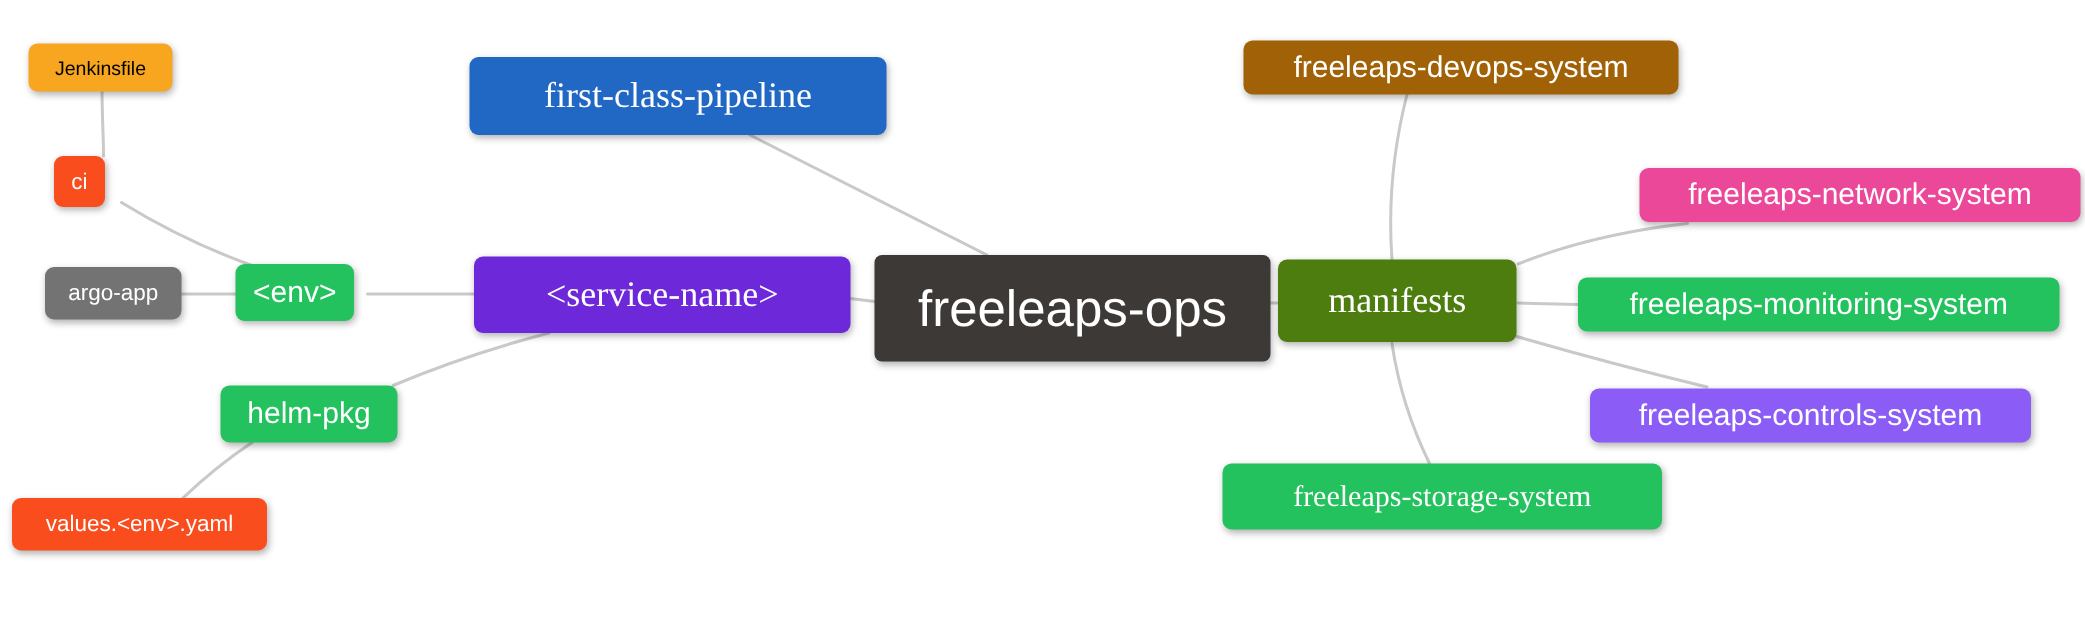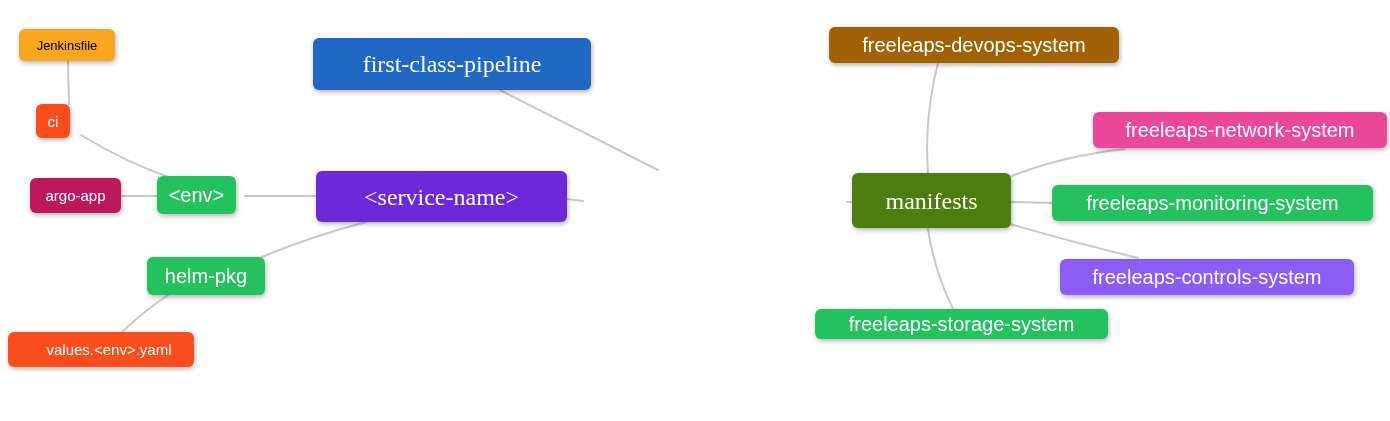--- a/index.html
+++ b/index.html
@@ -48,38 +48,39 @@
     <path d="M 1012 176 Q 1062 156 1125 149" stroke="#c9c9c9"></path>
     <path d="M 1012 202 L 1052 203" stroke="#c9c9c9"></path>
     <path d="M 1010 224 Q 1072 242 1138 258" stroke="#c9c9c9"></path>
     <path d="M 928 229 Q 934 270 953 309" stroke="#c9c9c9"></path>
   </svg>
 
   <div class="node lvl4" style="left: 19px; top: 29px; width: 96px; height: 32px; background-color: rgb(248, 165, 31); color: #000000;">Jenkinsfile</div>
 
   <div class="node lvl3" style="left: 36px; top: 104px; width: 34px; height: 34px; background-color: rgb(249, 77, 30); color: rgb(255, 255, 255);">ci</div>
 
-  <div class="node lvl3" style="left: 30px; top: 178px; width: 91px; height: 35px; background-color: #be185d; color: rgb(255, 255, 255);">argo-app</div>
+  <div class="node lvl3" style="left: 30px; top: 178px; width: 91px; height: 35px; background-color: #737373; color: rgb(255, 255, 255);">argo-app</div>
 
   <div class="node lvl2" style="left: 157px; top: 176px; width: 79px; height: 38px; background-color: rgb(36, 194, 94); color: rgb(255, 255, 255);">&lt;env&gt;</div>
 
   <div class="node lvl2" style="left: 147px; top: 257px; width: 118px; height: 38px; background-color: rgb(36, 194, 94); color: rgb(255, 255, 255);">helm-pkg</div>
 
-  <div class="node lvl3" style="left: 8px; top: 332px; width: 170px; height: 35px; background-color: rgb(249, 77, 30); color: rgb(255, 255, 255); padding-left: 16px;">values.&lt;env&gt;.yaml</div>
+  <div class="node lvl3" style="left: 8px; top: 332px; width: 170px; height: 35px; background-color: rgb(249, 77, 30); color: rgb(255, 255, 255);">values.&lt;env&gt;.yaml</div>
 
   <div class="node lvl1" style="left: 313px; top: 38px; width: 278px; height: 52px; background-color: rgb(33, 103, 196); color: rgb(255, 255, 255);">first-class-pipeline</div>
 
   <div class="node lvl1" style="left: 316px; top: 171px; width: 251px; height: 51px; background-color: #6d28d9; color: rgb(255, 255, 255);">&lt;service-name&gt;</div>
 
+  <div class="node lvl0" style="left: 583px; top: 170px; width: 264px; height: 71px; border-radius: 5px; background-color: rgb(61, 57, 54); color: rgb(255, 255, 255);">freeleaps-ops</div>
 
   <div class="node lvl1" style="left: 852px; top: 173px; width: 159px; height: 55px; background-color: #4d7c0f; color: rgb(255, 255, 255);">manifests</div>
 
   <div class="node lvl2" style="left: 797px; top: 27px; width: 290px; height: 36px; background-color: #a16207; color: rgb(255, 255, 255); margin-left: 32px;">freeleaps-devops-system</div>
 
   <div class="node lvl2" style="left: 1093px; top: 112px; width: 294px; height: 36px; background-color: #ec4899; color: rgb(255, 255, 255);">freeleaps-network-system</div>
 
   <div class="node lvl2" style="left: 1052px; top: 185px; width: 321px; height: 36px; background-color: rgb(36, 194, 94); color: rgb(255, 255, 255);">freeleaps-monitoring-system</div>
 
   <div class="node lvl2" style="left: 1060px; top: 259px; width: 294px; height: 36px; background-color: #8b5cf6; color: rgb(255, 255, 255);">freeleaps-controls-system</div>
 
-  <div class="node lvl2" style="left: 815px; top: 309px; width: 293px; height: 30px; background-color: rgb(36, 194, 94); color: rgb(255, 255, 255);">freeleaps-storage-system</div>
+  <div class="node lvl2" style="left: 815px; top: 309px; width: 293px; height: 44px; background-color: rgb(36, 194, 94); color: rgb(255, 255, 255); font-family: Liberation Serif, serif;">freeleaps-storage-system</div>
 
 </div>
 
 </body></html>

